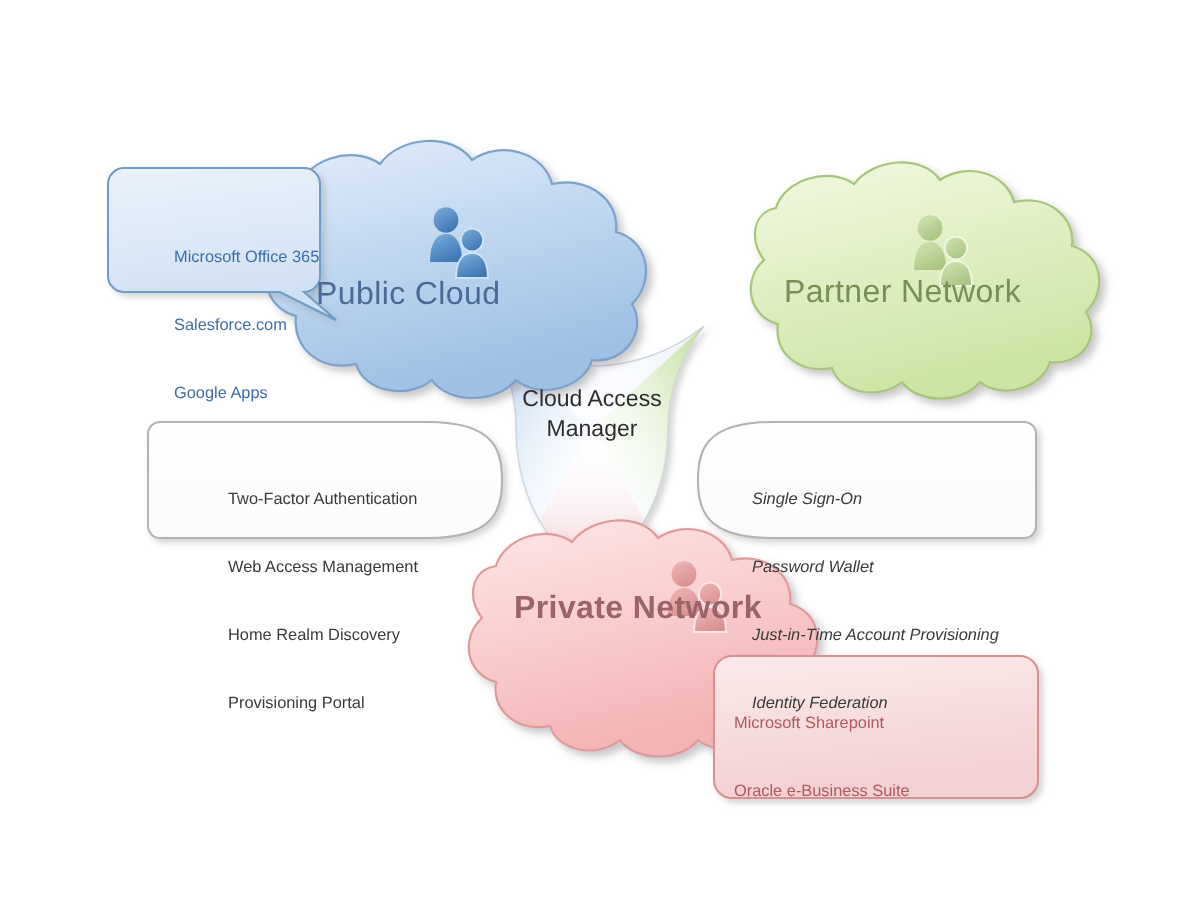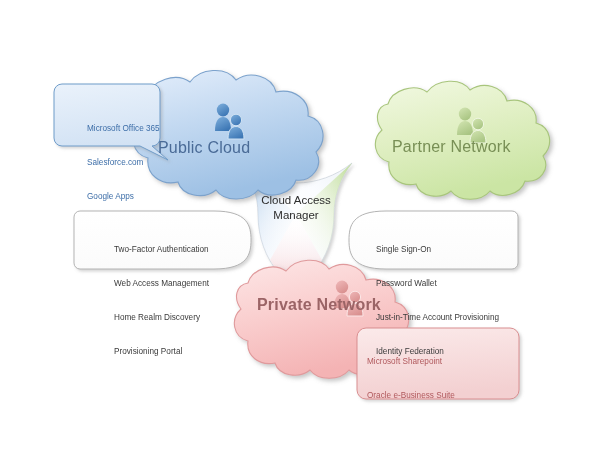--- a/index.html
+++ b/index.html
@@ -258,21 +258,21 @@
     <div>Google Apps</div>
   </div>
 
   <div class="callout-text txt-grey" style="left:80px;top:221px;margin-left:34px;">
     <div>Two-Factor Authentication</div>
     <div>Web Access Management</div>
     <div>Home Realm Discovery</div>
     <div>Provisioning Portal</div>
   </div>
 
-  <div class="callout-text txt-grey" style="left:376px;top:221px;">
+  <div class="callout-text txt-grey" style="left:376px;top:221px;font-style:italic;">
     <div>Single Sign-On</div>
     <div>Password Wallet</div>
     <div>Just-in-Time Account Provisioning</div>
     <div>Identity Federation</div>
   </div>
 
   <div class="callout-text txt-pink" style="left:367px;top:333px;">
     <div>Microsoft Sharepoint</div>
     <div>Oracle e-Business Suite</div>
     

